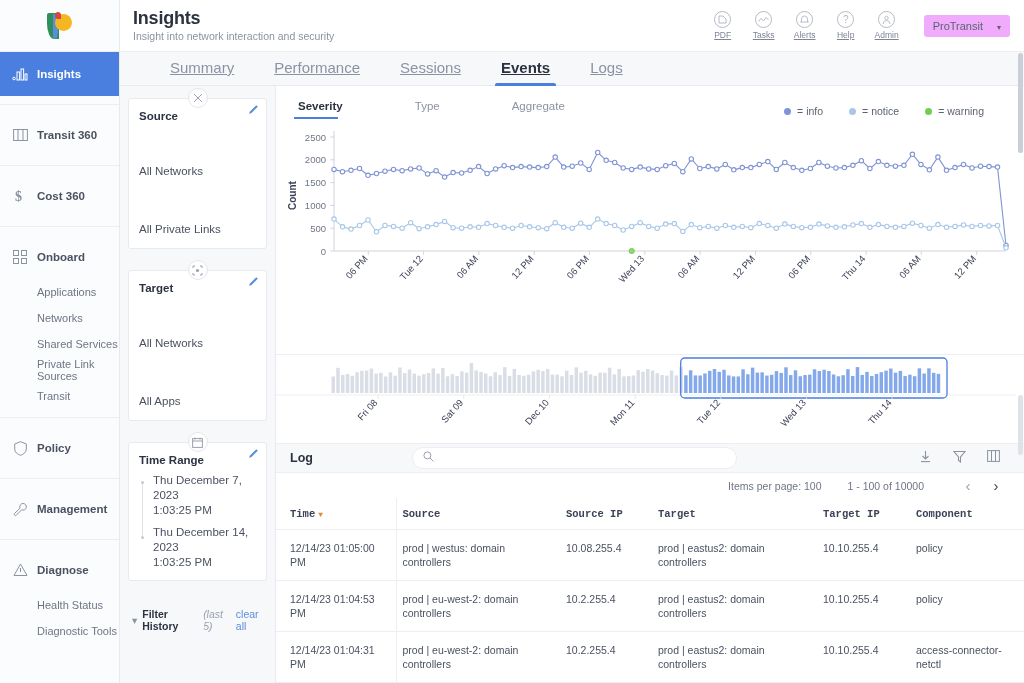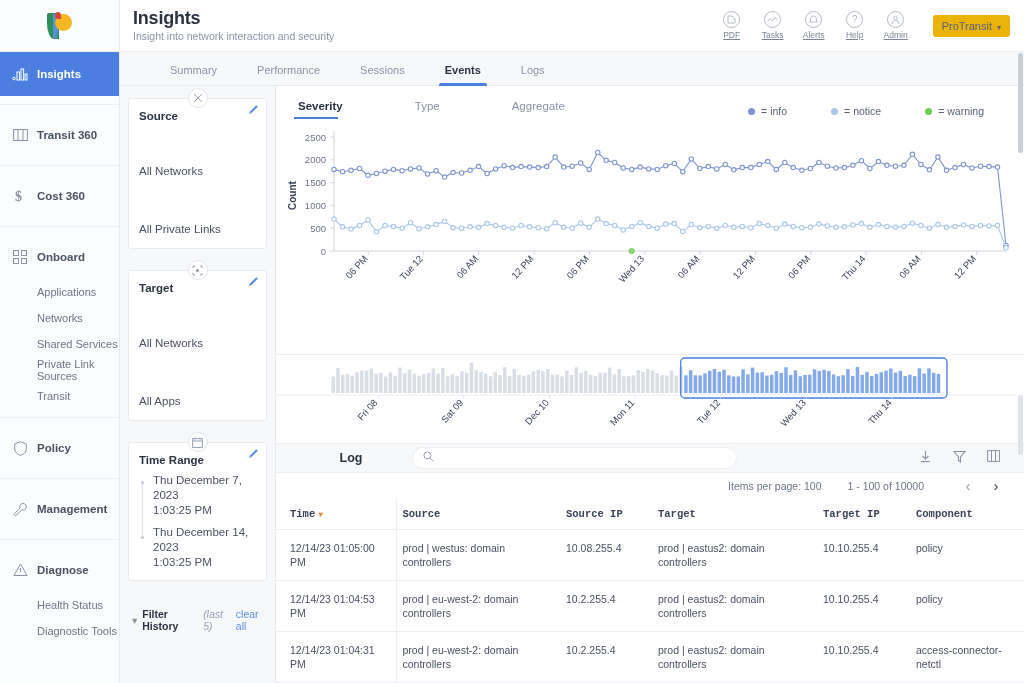--- a/index.html
+++ b/index.html
@@ -36,25 +36,25 @@
 
   
   .topbar { height:52px; background:#fff; border-bottom:1px solid #eceef1; display:flex; align-items:center; padding:0 14px 0 10px; }
   .title-block { flex:1; padding-left:3px; }
   .page-title { font-size:18px; font-weight:bold; color:#2c3340; letter-spacing:-0.2px; line-height:19px; }
   .page-sub { font-size:10.5px; color:#8b93a3; margin-top:2px; }
   .top-actions { display:flex; align-items:center; gap:13px; }
   .top-action { display:flex; flex-direction:column; align-items:center; gap:2px; cursor:pointer; width:28px; }
   .top-action .ic { width:17px; height:17px; border:1.2px solid #b4bac6; border-radius:50%; display:flex; align-items:center; justify-content:center; color:#b4bac6; }
   .top-action .lbl { font-size:8.5px; color:#7d8494;text-decoration:underline; }
-  .account { margin-left:10px; background:#eab308; border-radius:3px; padding:5px 9px; font-size:11px; color:#5b6372; display:flex; align-items:flex-end; gap:5px; cursor:pointer; }
+  .account { margin-left:10px; background:#f0abfc; border-radius:3px; padding:5px 9px; font-size:11px; color:#5b6372; display:flex; align-items:flex-end; gap:14px; cursor:pointer; }
 
   
   .tabs { height:34px; background:#f7f8fa; display:flex; align-items:flex-end; padding-left:30px; border-bottom:1px solid #e8eaee; }
-  .tab { padding:0 20px 9px; font-size:11px; color:#8b93a3; cursor:pointer; position:relative; }
+  .tab { padding:0 20px 9px; font-size:15px; color:#8b93a3; cursor:pointer; position:relative;text-decoration:underline; }
   .tab.active { color:#2c3340; font-weight:bold; }
   .tab.active:after { content:""; position:absolute; left:14px; right:14px; bottom:-1px; height:3px; background:#4a7fe0; border-radius:2px 2px 0 0; }
 
   
   .content { flex:1; display:flex; min-height:0; }
 
   
   .rail { width:155px; flex:0 0 155px; background:#f7f8fa; padding:12px 8px 0 8px; }
   .fcard { background:#fff; border:1px solid #e8eaee; border-radius:3px; margin-bottom:21px; padding:9px 10px 10px; position:relative; }
   .fcard .chip { position:absolute; top:-11px; left:50%; transform:translateX(-50%); width:20px; height:20px; border-radius:50%; background:#fff; border:1px solid #e3e6ec; display:flex; align-items:center; justify-content:center; color:#9aa1b0; }
@@ -76,30 +76,30 @@
 
   
   .panel { flex:1; background:#fff; border-left:1px solid #e8eaee; display:flex; flex-direction:column; min-width:0; }
 
   .sevtabs { display:flex; padding:14px 0 0 18px; gap:0; }
   .sevtab { padding:0 22px 7px 4px; font-size:11.5px; color:#8b93a3; cursor:pointer; position:relative; margin-right:46px;}
   .sevtab:last-child { margin-right:0; }
   .sevtab.active { color:#2c3340; font-weight:bold; }
   .sevtab.active:after { content:""; position:absolute; left:0; width:44px; bottom:0; height:2.5px; background:#4a7fe0; }
 
-  .legend { position:absolute; right:40px; top:105px; display:flex; gap:44px; font-size:10.5px; color:#5b6372; align-items:center;}
+  .legend { position:absolute; right:40px; top:105px; display:flex; gap:26px; font-size:10.5px; color:#5b6372; align-items:center;}
   .legend .item { display:flex; align-items:center; gap:6px; }
   .legend .sw { width:7px; height:7px; border-radius:50%; }
 
   .chartwrap { position:relative; height:235px; }
   .brushwrap { position:relative; height:90px; border-top:1px solid #eceef1; border-bottom:1px solid #eceef1;}
 
   
   .logbar { height:44px; background:#f7f8fa; border-bottom:1px solid #eceef1; display:flex; align-items:center; padding:0 24px 0 14px; }
-  .logbar h3 { font-size:12.5px; color:#2c3340; width:122px;text-align:center; }
+  .logbar h3 { font-size:12.5px; color:#2c3340; width:122px; }
   .search { flex:0 0 325px; height:22px; background:#fff; border:1px solid #eceef1; border-radius:12px; display:flex; align-items:center; padding:0 10px; gap:6px; }
   .search input { border:0; outline:0; font-size:11px; flex:1; background:transparent; font-family:inherit; color:#3c4257;}
   .logbar .sp { flex:1; }
   .logicons { display:flex; gap:21px; color:#8b93a3; }
   .logicons span { cursor:pointer; }
 
   .pager { height:38px; display:flex; align-items:center; justify-content:flex-end; gap:0; padding-right:14px; font-size:10.5px; color:#6e7585; }
   .pager .pp { margin-right:26px; }
   .pager .rng { margin-right:30px; }
   .pager .arw { width:28px; text-align:center; cursor:pointer; color:#9aa1b0; font-size:15px; }

